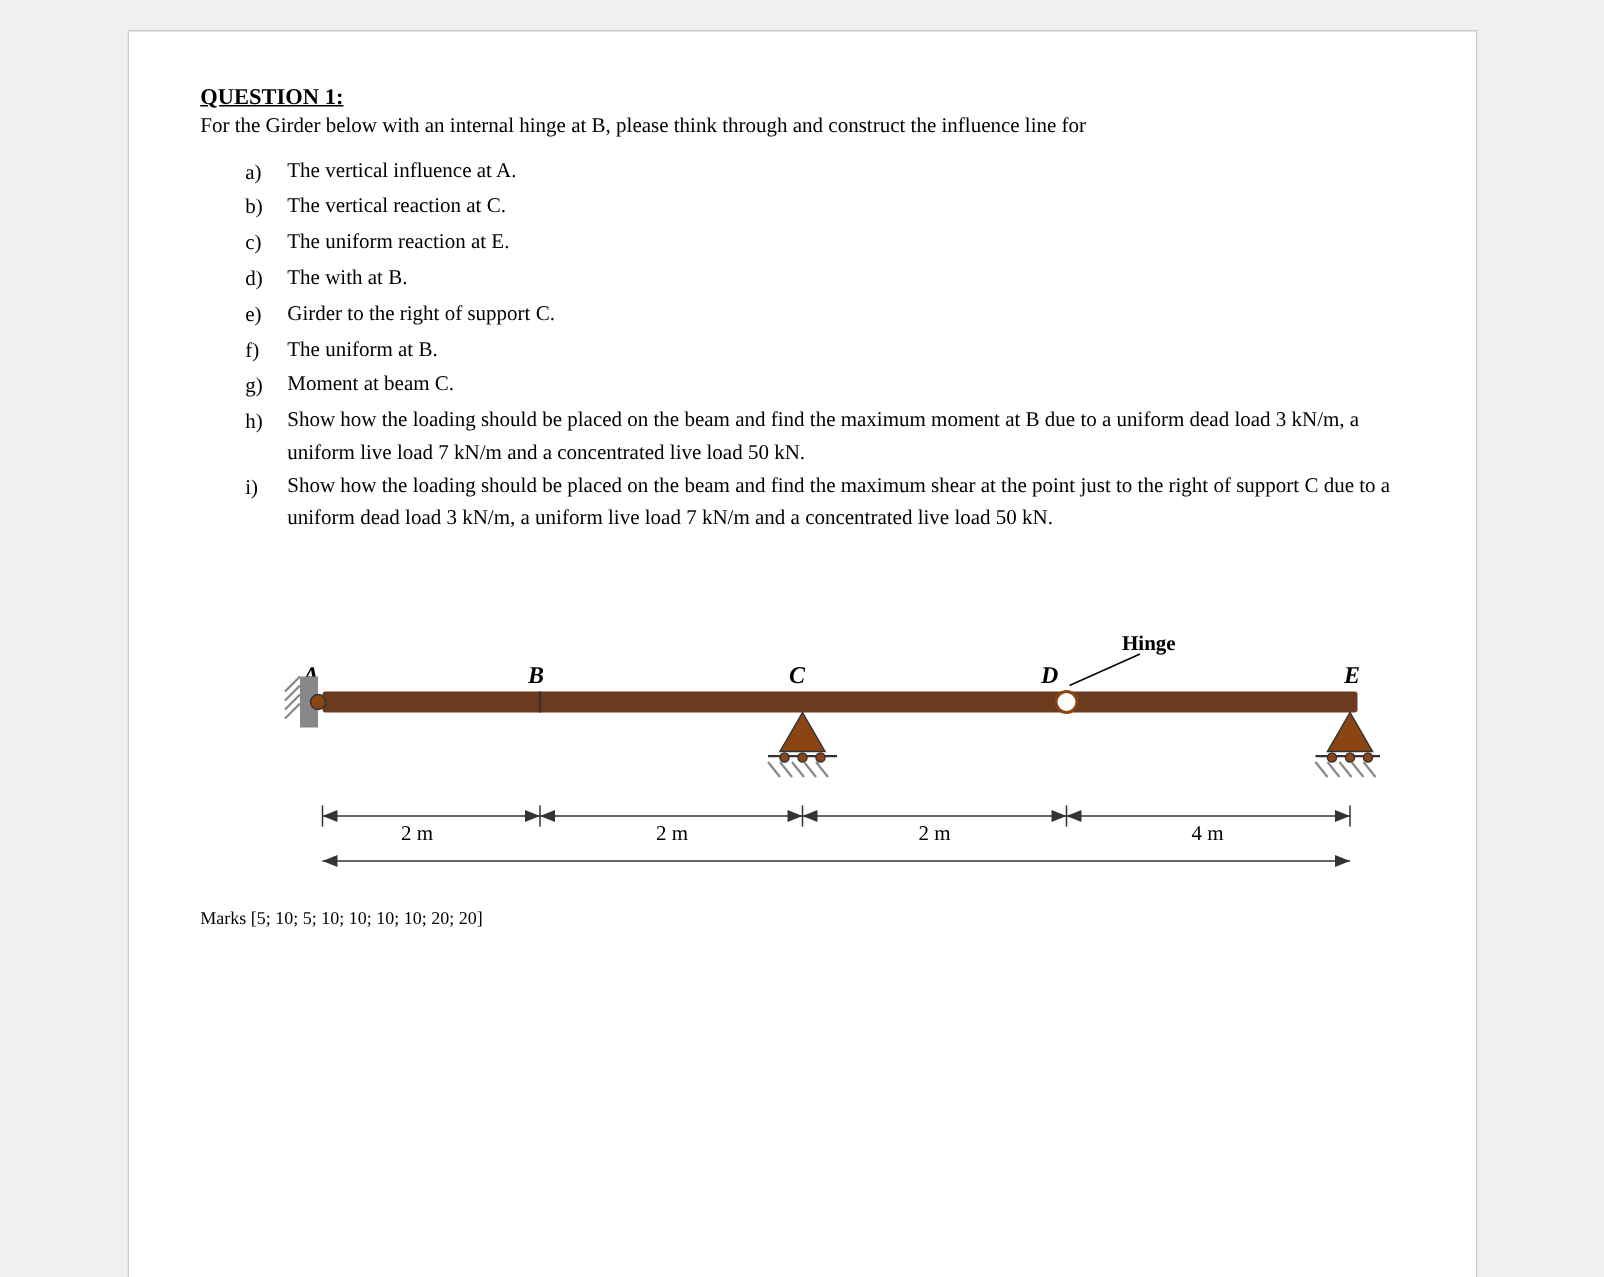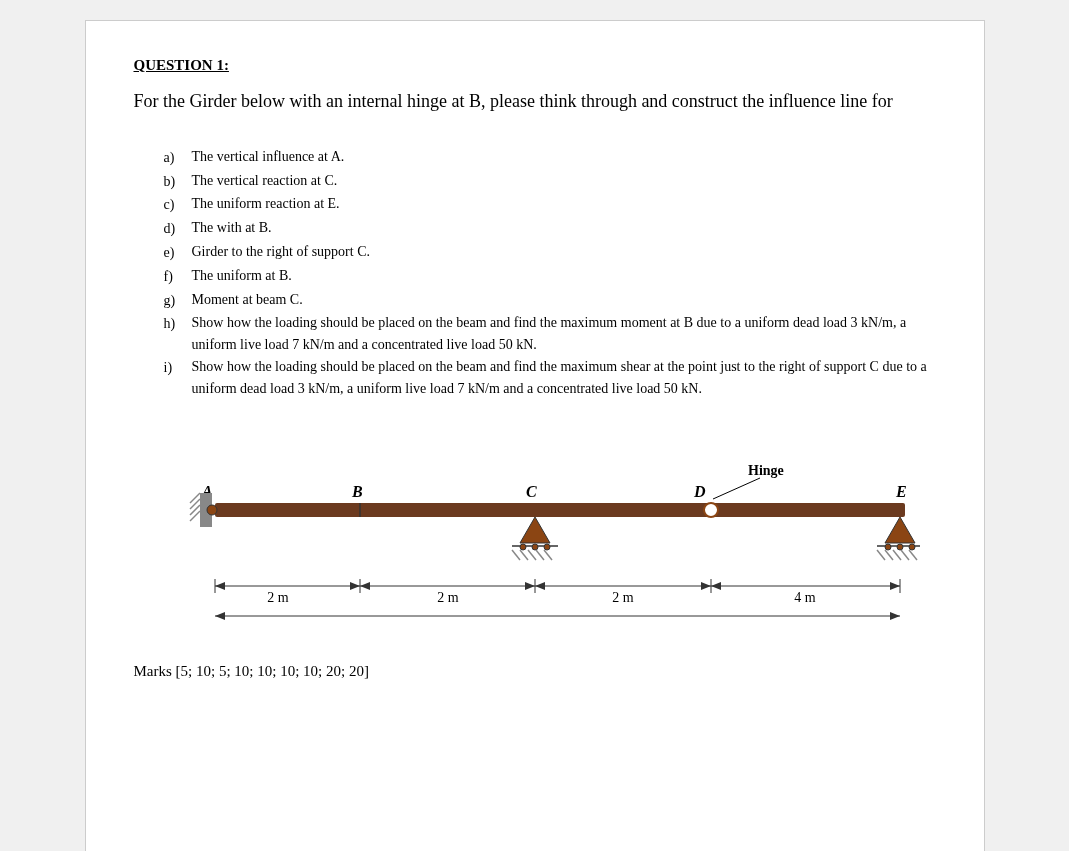--- a/index.html
+++ b/index.html
@@ -16,26 +16,25 @@
       width: 900px;
       min-height: 851px;
       padding: 36px 48px 36px 48px;
       border: 1px solid #ccc;
       margin: 20px auto;
     }
     .question-title {
       font-size: 15px;
       font-weight: bold;
       text-decoration: underline;
-      margin-bottom: 14px;
     }
     .intro-text {
-      font-size: 18px;
+      font-size: 14px;
       line-height: 1.55;
-      margin-bottom: 30px;
+      margin-bottom: 8px;
     }
     .list-items {
       list-style: none;
       padding-left: 30px;
       font-size: 14px;
       line-height: 1.7;
     }
     .list-items li {
       display: flex;
       gap: 6px;
@@ -47,22 +46,22 @@
     .list-items li .content {
       flex: 1;
       line-height: 1.55;
     }
     .diagram-area {
       margin-top: 32px;
       padding-left: 10px;
       position: relative;
     }
     .marks-text {
-      margin-top: 32px;
-      font-size: 15px;
+      margin-top: 16px;
+      font-size: 12px;
     }
 
     
     .svg-container {
       margin: 10px auto 0 auto;
       display: block;
     }
   </style>
 </head>
 <body>

